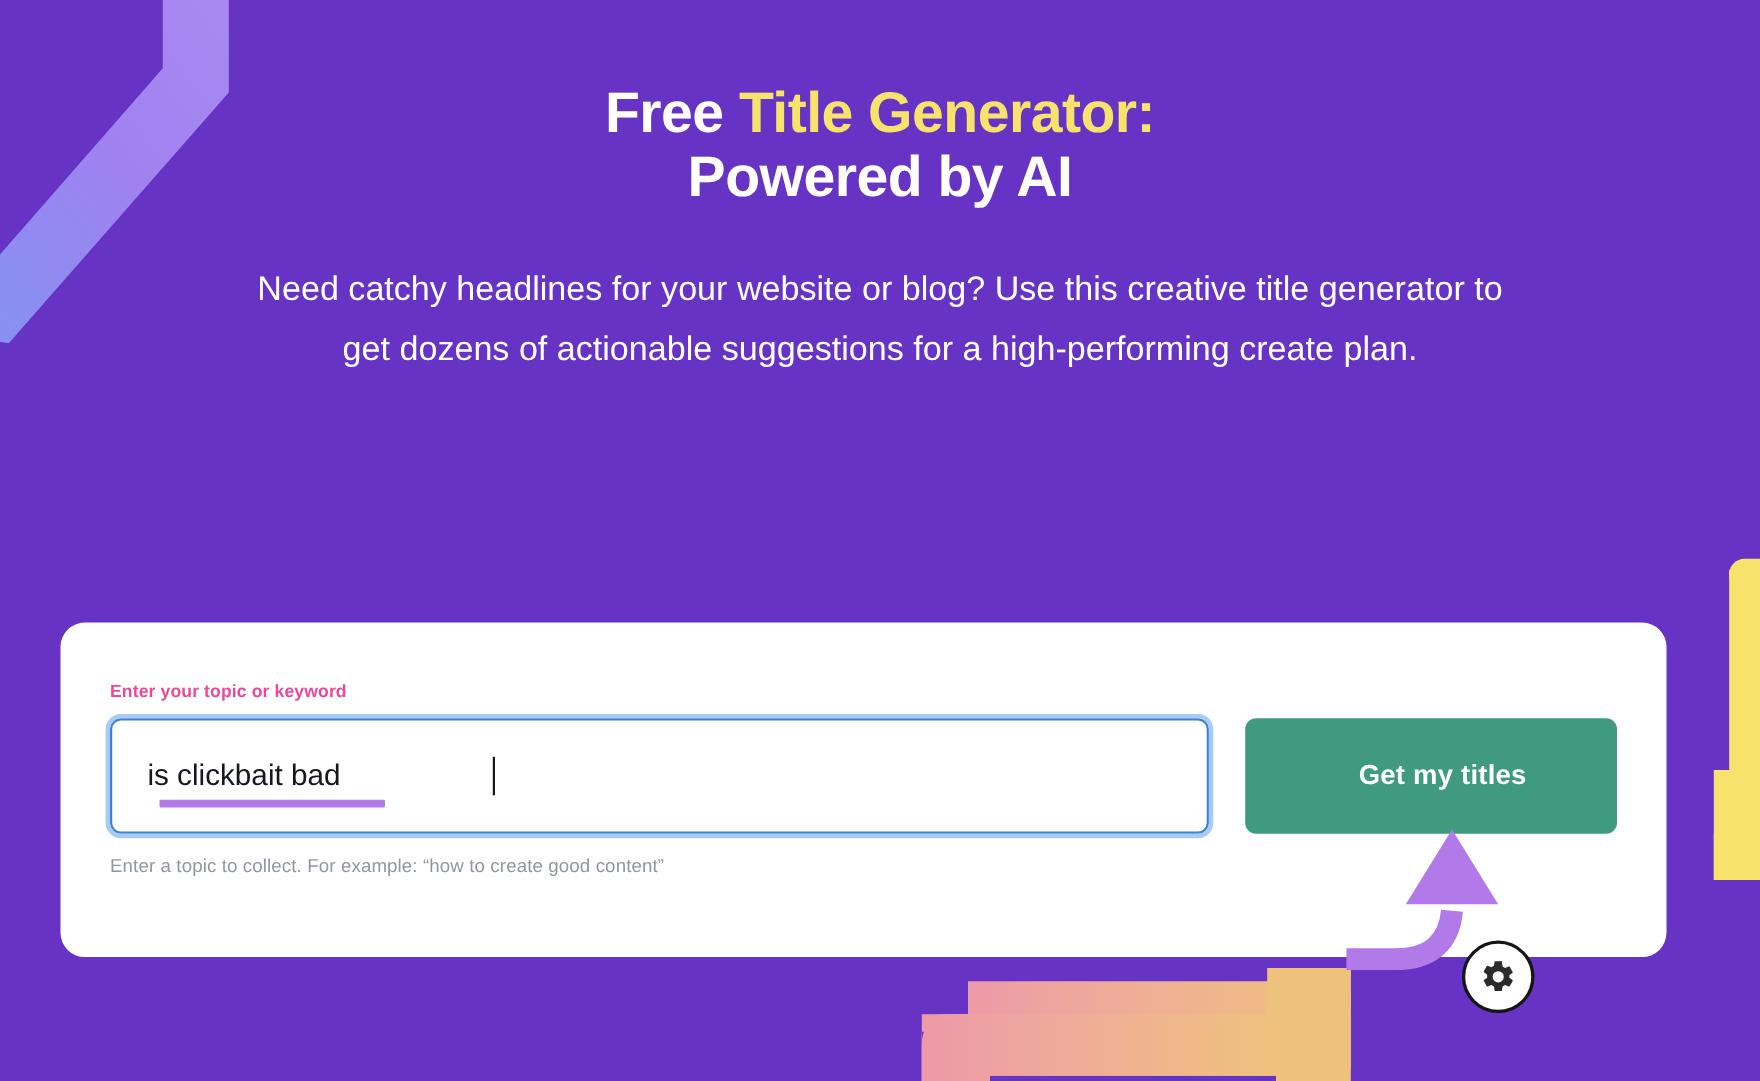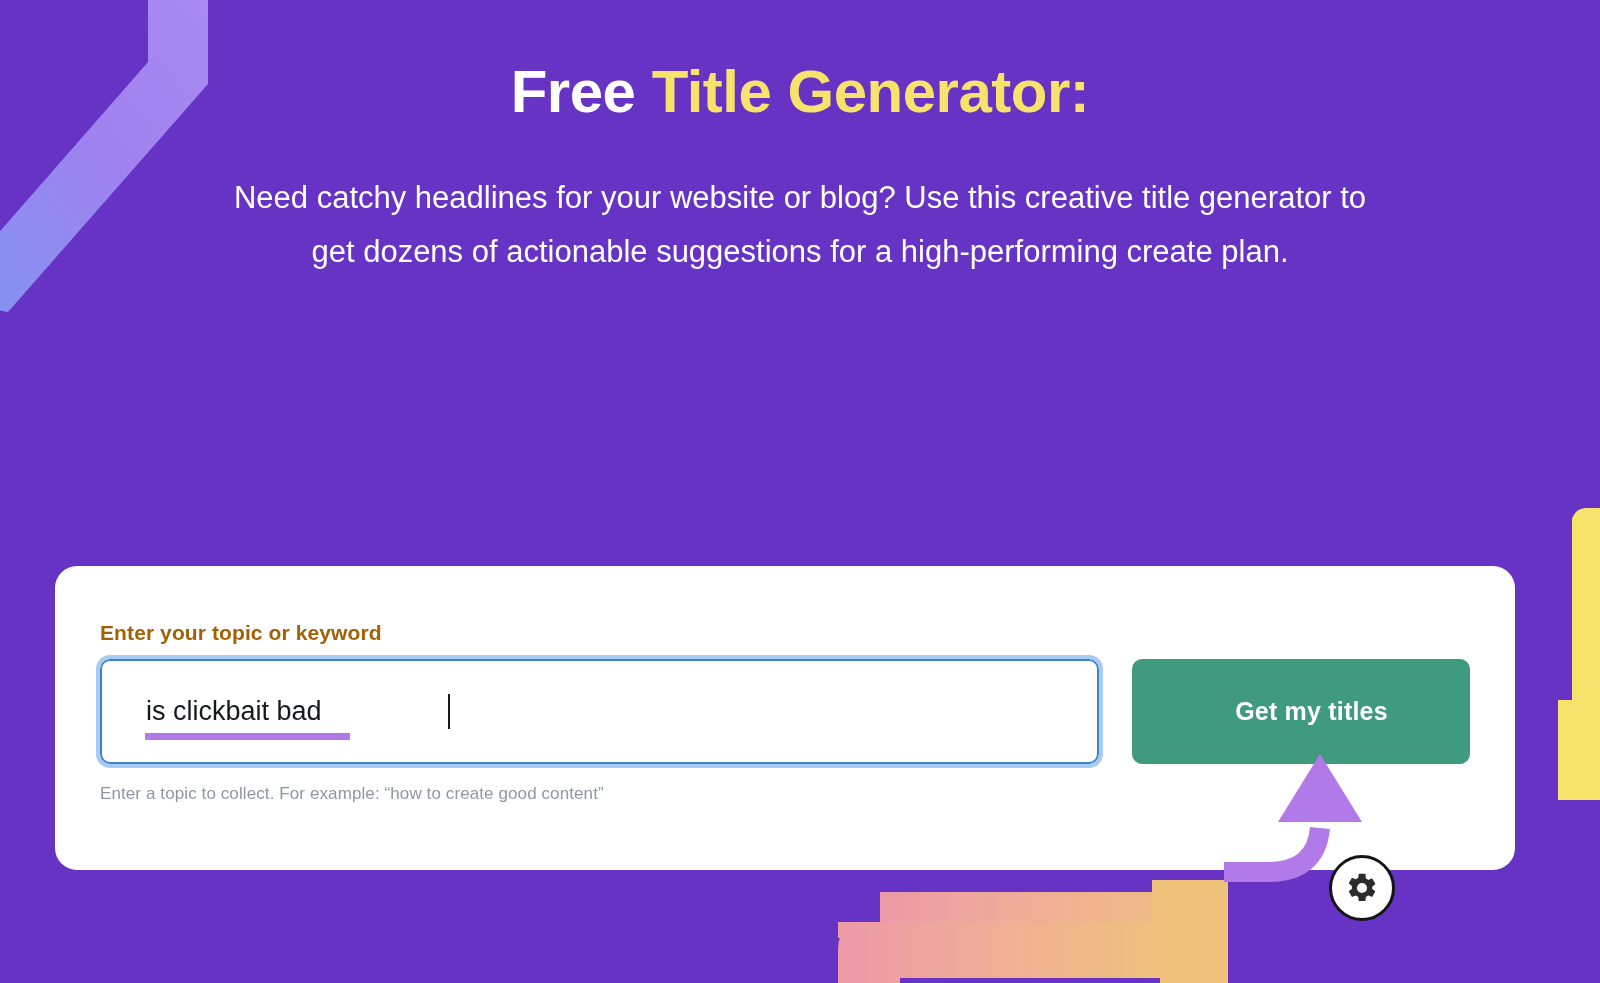--- a/index.html
+++ b/index.html
@@ -30,26 +30,26 @@
   .hero {
     position: absolute;
     top: 0;
     left: 0;
     width: 1600px;
     text-align: center;
     z-index: 5;
   }
 
   .hero-title {
-    font-size: 60px;
+    font-size: 52px;
     line-height: 1.12;
     font-weight: 700;
     letter-spacing: -0.5px;
     color: #ffffff;
-    padding-top: 58px;
+    padding-top: 74px;
   }
 
   .hero-title .accent { color: #f7e36b; }
 
   .hero-sub {
     margin: 46px auto 0;
     width: 1160px;
     font-size: 31px;
     line-height: 1.72;
     color: #ffffff;
@@ -67,23 +67,23 @@
     border-radius: 22px;
     z-index: 6;
   }
 
   .card-inner {
     padding: 55px 45px 0 45px;
     display: block;
   }
 
   .field-label {
-    font-size: 21px;
+    font-size: 16px;
     font-weight: 700;
-    color: #a16207;
+    color: #ec4899;
     letter-spacing: 0.1px;
     margin-bottom: 14px;
   }
 
   .field-row {
     display: flex;
     align-items: flex-start;
     gap: 33px;
   }
 
@@ -93,21 +93,21 @@
     width: 100%;
     height: 105px;
     border-radius: 10px;
     border: 2px solid #3a82d6;
     outline: 4px solid #a7cbf3;
     outline-offset: 0px;
     background: #ffffff;
     font-family: "Liberation Sans", sans-serif;
     font-size: 27px;
     color: #16181d;
-    padding: 0 14px 0 44px;
+    padding: 0 14px 0 32px;
   }
   .text-input::placeholder { color: #9aa0a8; }
 
   
   .value-underline {
     position: absolute;
     left: 45px;
     top: 74px;
     width: 205px;
     height: 7px;
@@ -222,20 +222,21 @@
       <rect x="860" y="978" width="300" height="16" fill="#6633c4"></rect>
       <path d="M 848 994 L 848 952 Q 848 924 880 924 L 1166 924 L 1166 978 L 900 978 L 900 994 Z" fill="url(#gradWarm)"></path>
     </g>
   </svg>
 </div>
 
 <header class="hero">
   <h1 class="hero-title">
     <span>Free </span><span class="accent">Title Generator:</span>
     <br>
+    <span>Powered by AI</span>
   </h1>
   <p class="hero-sub">Need catchy headlines for your website or blog? Use this creative title generator to get dozens of actionable suggestions for a high-performing create plan.</p>
 </header>
 
 <section class="card">
   <div class="card-inner">
     <div class="field-label">Enter your topic or keyword</div>
 
     <div class="field-row">
       <div class="input-wrap">

